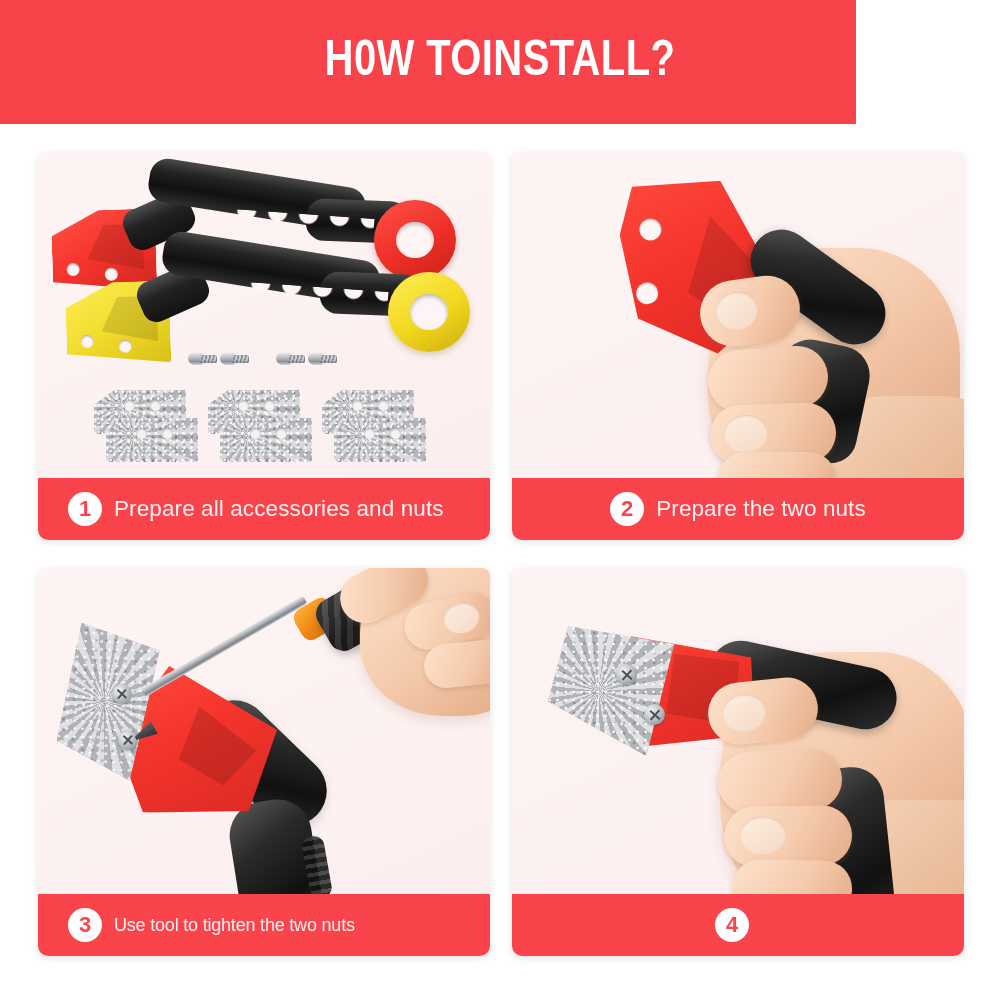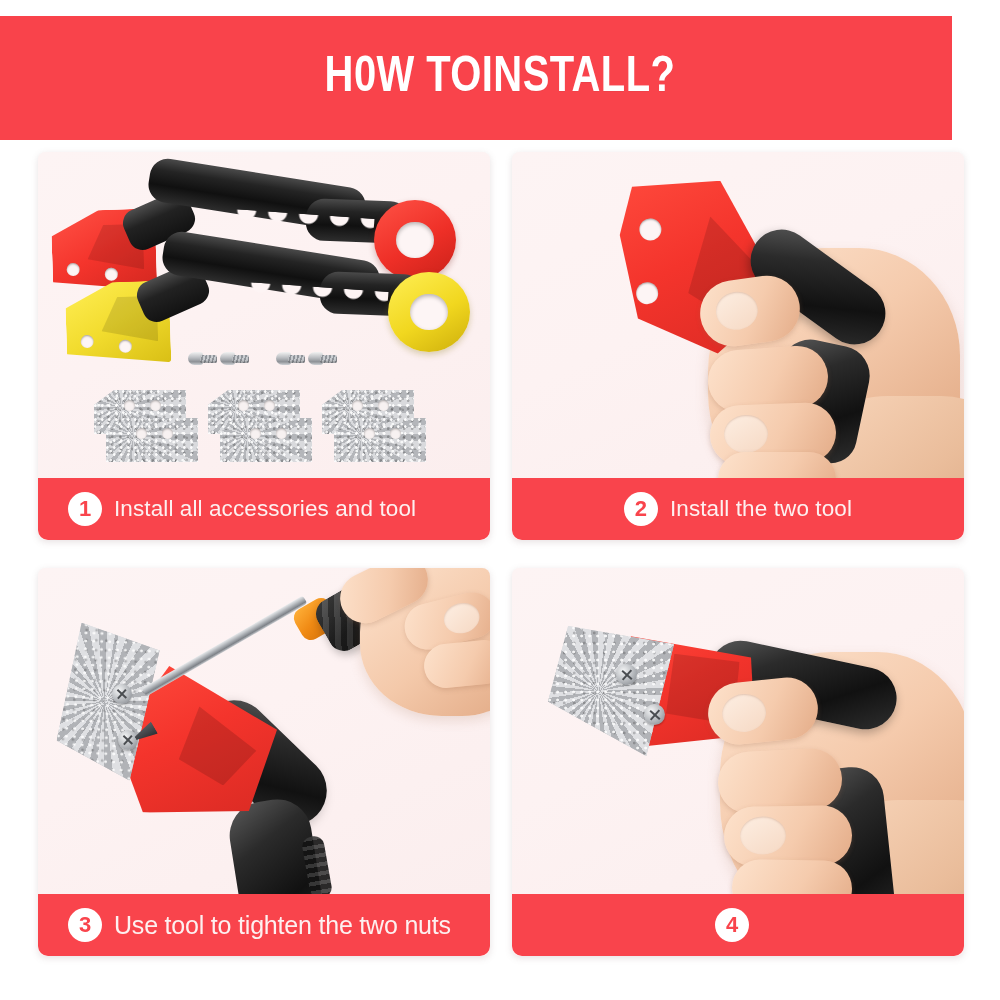--- a/index.html
+++ b/index.html
@@ -6,21 +6,21 @@
   html, body {
     width: 1000px; height: 1000px;
     background: #ffffff;
     font-family: "Liberation Sans", sans-serif;
     overflow: hidden;
   }
   #page { position: relative; width: 1000px; height: 1000px; background:#fff; }
 
   
   .header {
-    position: absolute; left: 0; top: 16px; width: 952px; height: 124px;
+    position: absolute; left: 0; top: 0; width: 856px; height: 124px;
     overflow: hidden;
   }
   .header-band {
     position: absolute; left: -60px; top: -40px;
     width: 1120px; height: 200px;
     background: #f9434b;
     border-radius: 0 0 50% 50% / 0 0 34px 34px;
   }
   .header-arc {
     position: absolute; left: -60px; top: -32px;
@@ -82,21 +82,21 @@
     font-size: 22px; font-weight: 700;
     display: flex; align-items: center; justify-content: center;
     line-height: 1;
     margin-right: 12px;
   }
   .cap-text {
     color: #fdf0f0; font-size: 22.5px; font-weight: 400;
     white-space: nowrap; line-height: 1;
     letter-spacing: 0.1px;
   }
-  .cap-text.tight { font-size: 25px; letter-spacing: -0.2px; }
+  .cap-text.tight { font-size: 18px; letter-spacing: -0.2px; }
 
   
   .grip {
     position: absolute;
     background: linear-gradient(180deg,#4a4a4a 0%,#242424 28%,#101010 62%,#2e2e2e 100%);
     border-radius: 18px;
   }
   .grip-neck {
     position: absolute;
     background: linear-gradient(180deg,#4d4d4d 0%,#222 40%,#121212 100%);
@@ -337,21 +337,21 @@
           </div>
           <div class="blade" style="left:12px; top:28px;">
             <div class="bh" style="left:30px;"></div>
               <div class="bh" style="left:56px;"></div>
           </div>
         </div>
       </div>
 
       <div class="caption left">
         <div class="badge">1</div>
-        <div class="cap-text">Install all accessories and tool</div>
+        <div class="cap-text">Prepare all accessories and nuts</div>
       </div>
     </div>
 
     <div class="panel">
       <div class="photo">
 
         <div class="hand" style="left:196px; top:96px; width:252px; height:268px; border-radius:46% 40% 34% 46%;
                     background:linear-gradient(142deg,#fde3ce 0%,#f5cbad 42%,#e2aa85 85%,#d79f7a 100%);
                     box-shadow:0 6px 14px rgba(160,110,80,.2);"></div>
         <div class="hand" style="left:300px; top:244px; width:190px; height:130px; border-radius:40% 32% 20% 34%;
@@ -380,21 +380,21 @@
         </div>
         <div class="finger" style="left:196px; top:196px; width:120px; height:62px; transform:rotate(-4deg);"></div>
         <div class="finger" style="left:198px; top:252px; width:126px; height:60px; transform:rotate(-2deg);">
           <div class="nail" style="left:14px; top:10px; width:44px; height:38px;"></div>
         </div>
         <div class="finger" style="left:206px; top:300px; width:118px; height:54px; transform:rotate(0deg);"></div>
       </div>
 
       <div class="caption center">
         <div class="badge">2</div>
-        <div class="cap-text">Install the two tool</div>
+        <div class="cap-text">Prepare the two nuts</div>
       </div>
     </div>
 
     <div class="panel">
       <div class="photo">
 
         <div class="black-handle" style="left:150px; top:160px; width:150px; height:70px; transform:rotate(44deg);
                     box-shadow:0 5px 12px rgba(0,0,0,.25);"></div>
         <div class="black-handle" style="left:198px; top:232px; width:82px; height:150px; border-radius:34px;
                     transform:rotate(-9deg);"></div>

